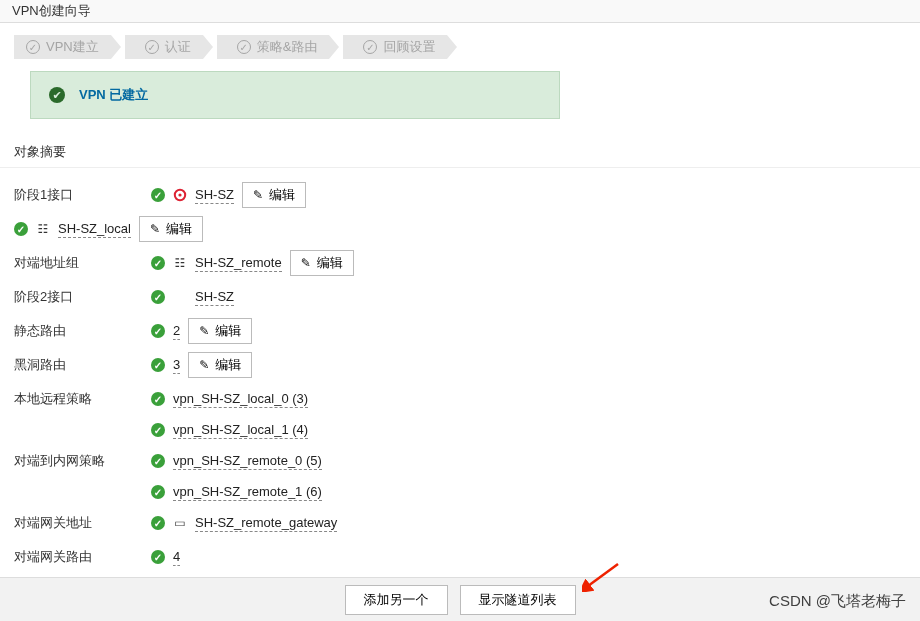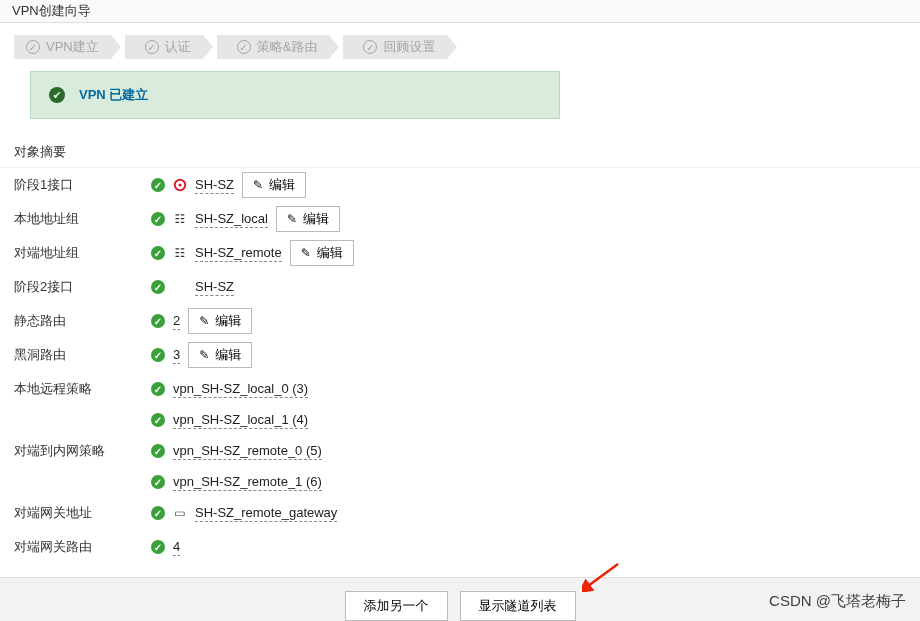--- a/index.html
+++ b/index.html
@@ -69,21 +69,21 @@
   .success-banner .okfill {
     width:16px;height:16px;border-radius:50%;
     background:#2b6a2b;color:#d9ecdb;
     display:inline-flex;align-items:center;justify-content:center;
     font-size:11px;margin-right:14px;
   }
   .success-banner span.text { color:#0369a1; font-weight:600;}
   .section-title {
     padding: 6px 14px;
     border-bottom:1px solid #eee;
-    margin-bottom:0;
+    margin-bottom:10px;
   }
   .rows { padding: 0 14px; }
   .row {
     display:flex;
     align-items:center;
     min-height:34px;
   }
   .row .label {
     width:137px;
     flex-shrink:0;
@@ -123,21 +123,21 @@
     display:inline-flex;align-items:center;gap:6px;
     cursor:pointer;
   }
   .pen {font-size:12px;}
   .bottom-bar {
     position:absolute;
     left:0;right:0;bottom:0;
     background:#f2f2f2;
     border-top:1px solid #ddd;
     height:44px;
-    display:flex;align-items:flex-end;justify-content:center;
+    display:flex;align-items:center;justify-content:center;
     gap:12px;
   }
   .bottom-bar .btn { height:30px; padding:0 18px;}
   .watermark {
     position:absolute;
     right:14px;bottom:10px;
     color:#404040;
     font-size:15px;
     pointer-events:none;
   }
@@ -199,21 +199,20 @@
       </span>
       <span class="link">SH-SZ</span>
       <button class="btn">
           <span class="pen">✎</span>
           <span>编辑</span>
         </button>
     </div>
   </div>
 
   <div class="row">
-    <div class="label">本地地址组</div>
     <div class="content">
       <span class="ok">✓</span>
       <span class="mini-icon">☷</span>
       <span class="link">SH-SZ_local</span>
       <button class="btn">
           <span class="pen">✎</span>
           <span>编辑</span>
         </button>
     </div>
   </div>

